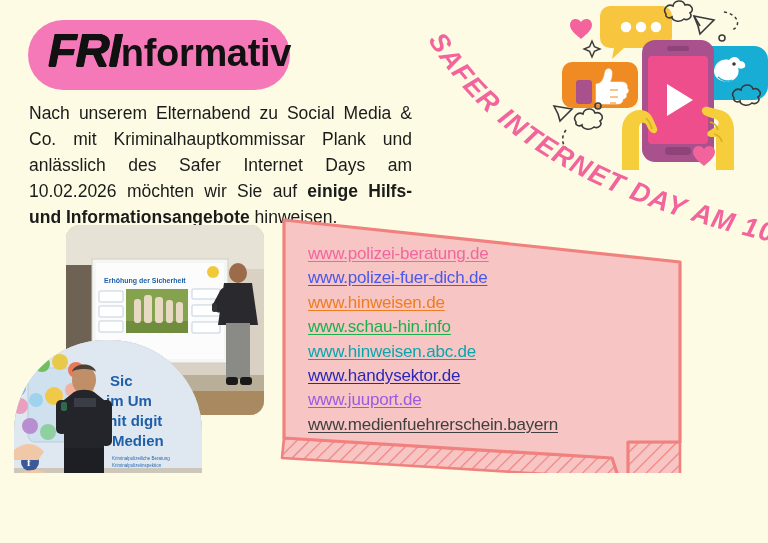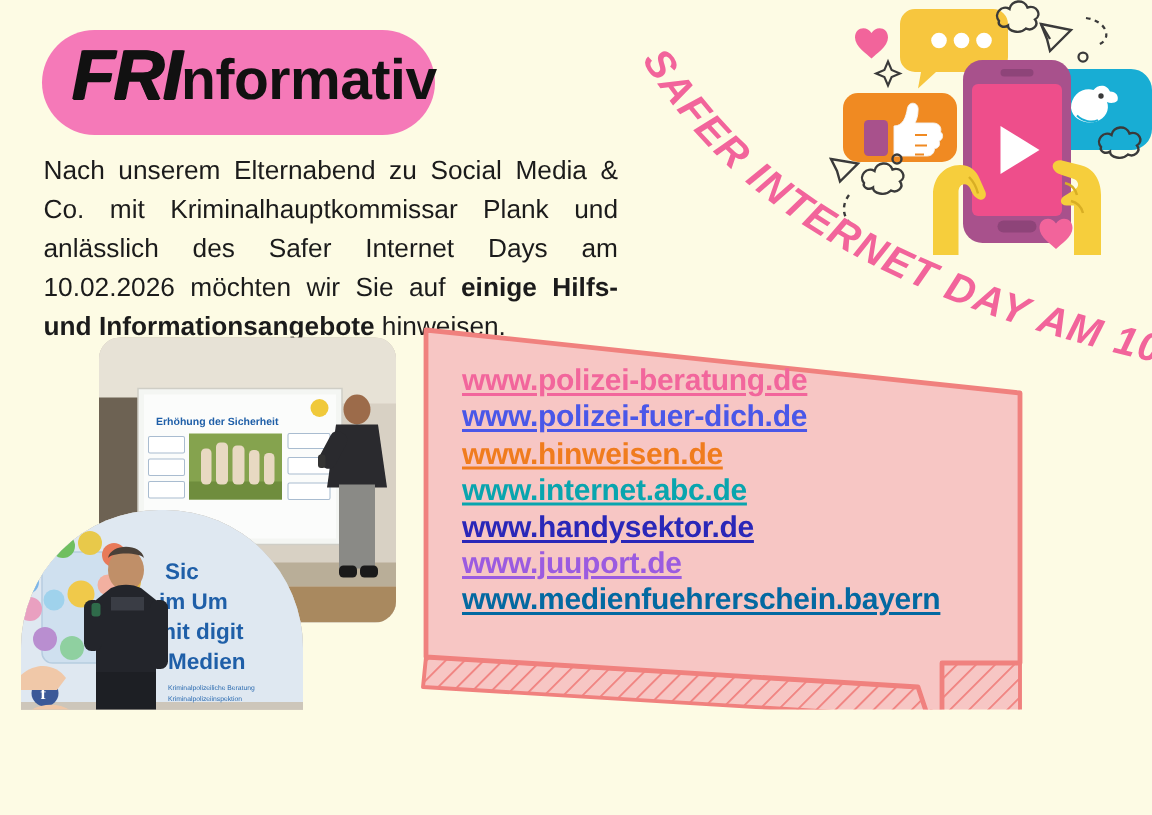--- a/index.html
+++ b/index.html
@@ -62,21 +62,21 @@
     font-size:27px;letter-spacing:1.2px;
     fill:#F2649B;
   }
 
   
   .bubble-wrap{position:absolute;left:276px;top:206px;width:420px;height:320px;}
   .urls{
     position:absolute;left:32px;top:36px;width:330px;
   }
   .url{
-    display:block;font-size:20px;font-weight:bold;
+    display:block;font-size:17px;font-weight:normal;
     line-height:24.4px;text-decoration:underline;
     text-underline-offset:1.5px;
     letter-spacing:-0.2px;white-space:nowrap;
   }
 
   
   .illus{position:absolute;left:548px;top:-6px;width:226px;height:180px;}
 </style>
 </head>
 <body>
@@ -268,20 +268,21 @@
       </defs>
 
       <path d="M8 232 L6 252 L336 272 L352 300 L404 300 L404 236 L352 236 L336 252 z" fill="url(#hatch)" stroke="#F0817E" stroke-width="2.6" stroke-linejoin="round"></path>
 
       <path d="M8 14 L404 56 L404 236 L352 236 L352 300 L336 252 L8 232 Z" fill="#F7C6C4" stroke="#F0817E" stroke-width="3.2" stroke-linejoin="round"></path>
     </svg>
     <div class="urls">
       <a class="url" href="#" style="color:#F2669C;">www.polizei-beratung.de</a>
       <a class="url" href="#" style="color:#4A57E8;">www.polizei-fuer-dich.de</a>
       <a class="url" href="#" style="color:#F07C1E;">www.hinweisen.de</a>
-      <a class="url" href="#" style="color:#09A5AE;">www.internet.abc.de</a>
+      <a class="url" href="#" style="color:#18B24C;">www.schau-hin.info</a>
+      <a class="url" href="#" style="color:#09A5AE;">www.hinweisen.abc.de</a>
       <a class="url" href="#" style="color:#2A27B8;">www.handysektor.de</a>
       <a class="url" href="#" style="color:#9B5BE0;">www.juuport.de</a>
-      <a class="url" href="#" style="color:#0369a1;">www.medienfuehrerschein.bayern</a>
+      <a class="url" href="#" style="color:#404040;">www.medienfuehrerschein.bayern</a>
     </div>
   </div>
 
 </div>
 
 </body></html>

